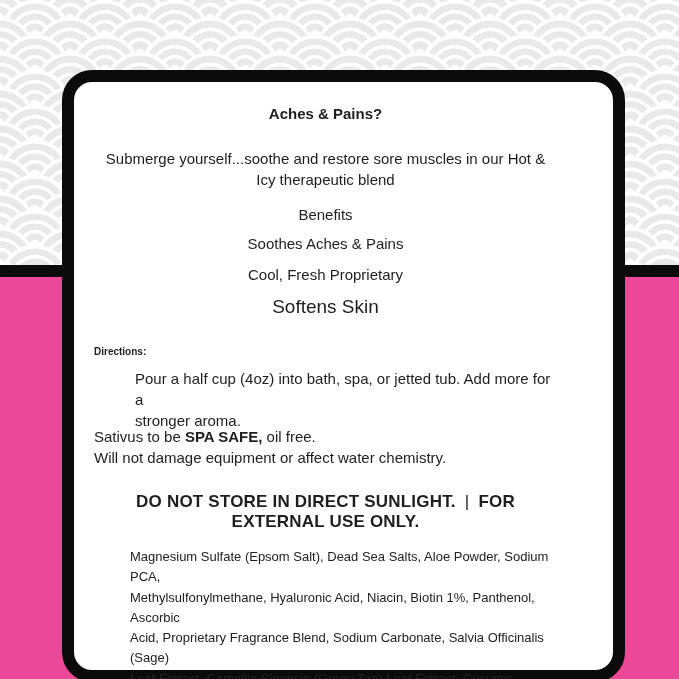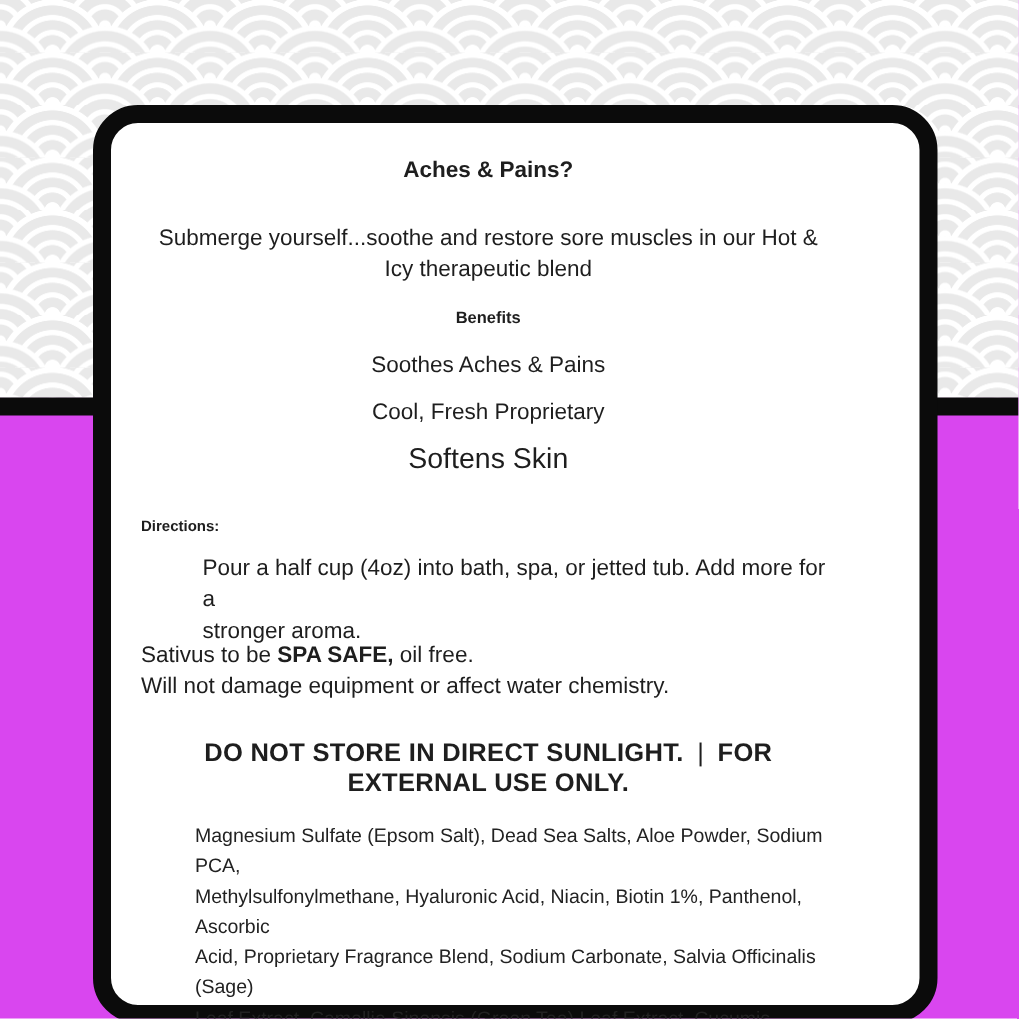--- a/index.html
+++ b/index.html
@@ -1,21 +1,21 @@
 <!DOCTYPE html>
 <html><head>
 <meta charset="utf-8">
 <style>
   html,body{margin:0;padding:0;}
   body{
     width:679px;height:679px;
     font-family:"Liberation Sans","DejaVu Sans",sans-serif;
     color:#1e1e1e;background:#fff;
   }
-  .stage{position:relative;width:679px;height:679px;overflow:hidden;background:#d946ef;}
+  .stage{position:relative;width:679px;height:679px;overflow:hidden;background:#ec4899;}
 
   
   .pattern{
     position:absolute;left:0;top:0;width:679px;height:265px;
     background-color:#fff;
     background-image:
       radial-gradient(circle at 100% 150%, #e9e9e9 24%, #fff 25%, #fff 28%, #e9e9e9 29%, #e9e9e9 36%, #fff 37%, #fff 40%, rgba(255,255,255,0) 41%, rgba(255,255,255,0)),
       radial-gradient(circle at 0 150%, #e9e9e9 24%, #fff 25%, #fff 28%, #e9e9e9 29%, #e9e9e9 36%, #fff 37%, #fff 40%, rgba(255,255,255,0) 41%, rgba(255,255,255,0)),
       radial-gradient(circle at 50% 100%, #fff 10%, #e9e9e9 11%, #e9e9e9 23%, #fff 24%, #fff 30%, #e9e9e9 31%, #e9e9e9 43%, #fff 44%, #fff 50%, #e9e9e9 51%, #e9e9e9 63%, #fff 64%, #fff 71%, rgba(255,255,255,0) 72%, rgba(255,255,255,0)),
       radial-gradient(circle at 100% 50%, #fff 5%, #e9e9e9 6%, #e9e9e9 15%, #fff 16%, #fff 20%, #e9e9e9 21%, #e9e9e9 30%, #fff 31%, #fff 35%, #e9e9e9 36%, #e9e9e9 45%, #fff 46%, #fff 49%, rgba(255,255,255,0) 50%, rgba(255,255,255,0)),
@@ -31,21 +31,21 @@
     border:12px solid #0b0b0b;border-radius:30px;
     background:#fff;
   }
   .card > div{position:absolute;left:20px;right:56px;}
   .center{text-align:center;}
   .bold{font-weight:bold;margin-top:14px;}
   .prelines{white-space:pre-line;}
 
   .title{top:23px;font-size:15px;font-weight:bold;}
   .intro{top:66px;font-size:15px;line-height:21px;}
-  .benefits-h{top:124px;font-size:11px;font-weight:bold;}
+  .benefits-h{top:124px;font-size:15px;font-weight:normal;}
   .benefit-1{top:153px;font-size:15px;}
   .benefit-2{top:184px;font-size:15px;}
   .benefit-3{top:214px;font-size:19px;}
   .dir-label{top:264px;font-size:10px;font-weight:bold;}
   .dir-body{top:286px;font-size:15px;line-height:21px;margin-left:41px;}
   .spa-1{top:346px;font-size:15px;}
   .spa-2{top:367px;font-size:15px;}
   .warning{top:410px;font-size:17px;font-weight:bold;letter-spacing:.2px;}
   .warning .sep{margin:0 9px;font-weight:normal;}
   .ing-label{top:444px;font-size:15px;font-weight:bold;}

